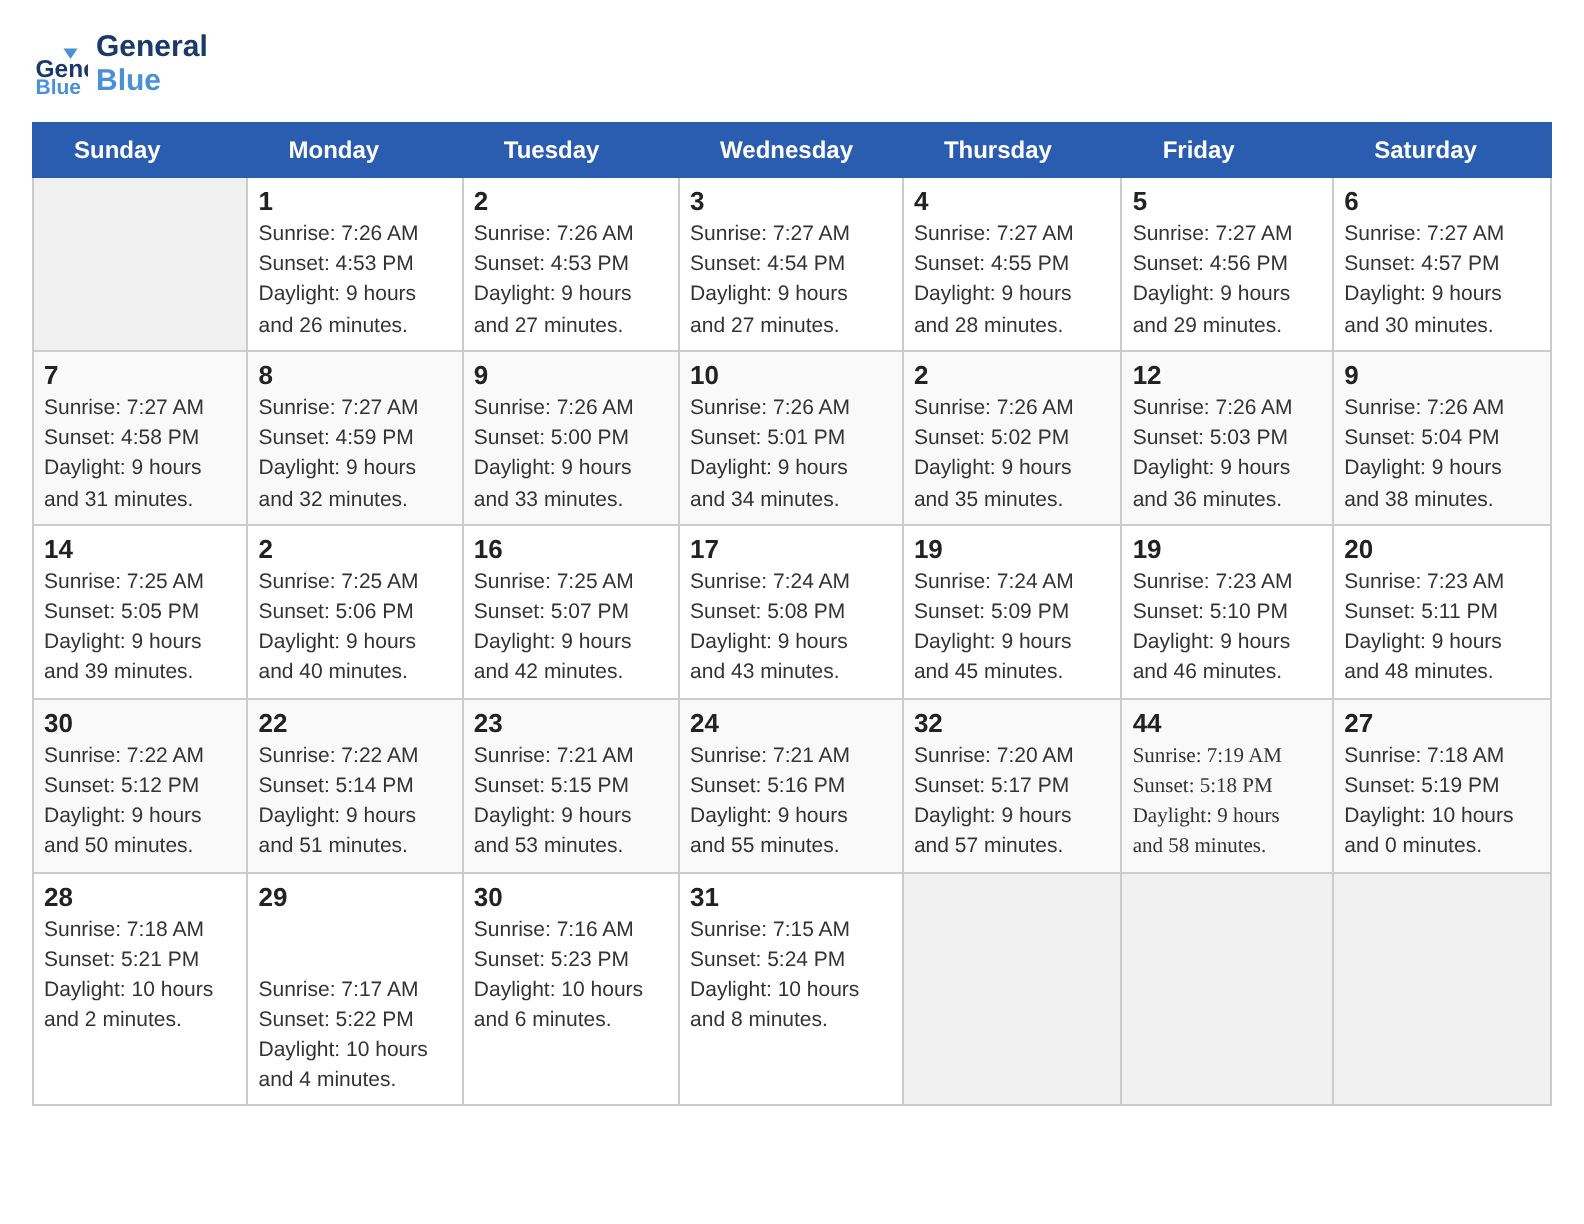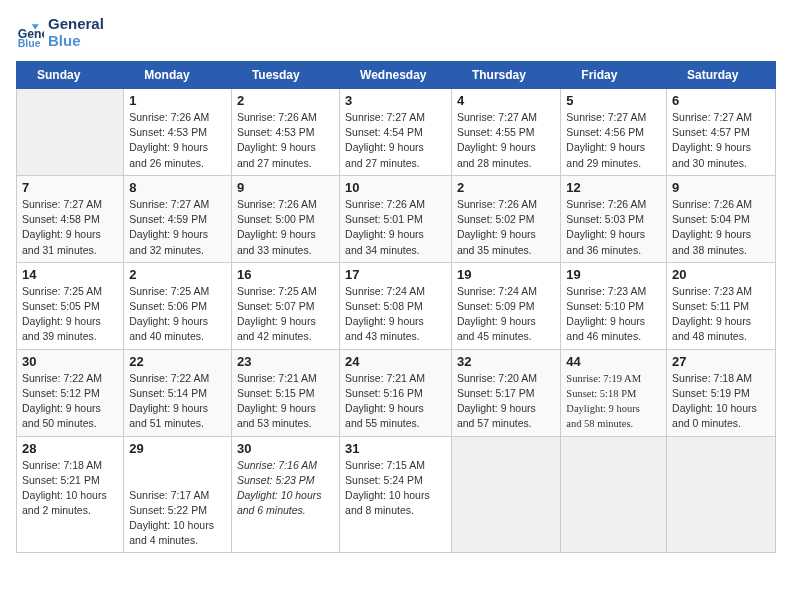--- a/index.html
+++ b/index.html
@@ -320,21 +320,21 @@
         </td>
         <td>
           <span class="day-number">29</span>
           <div class="day-info" style="white-space: pre-line; margin-top: 32px;">Sunrise: 7:17 AM
 Sunset: 5:22 PM
 Daylight: 10 hours
 and 4 minutes.</div>
         </td>
         <td>
           <span class="day-number">30</span>
-          <div class="day-info" style="white-space: pre-line; font-style: italic;">Sunrise: 7:16 AM
+          <div class="day-info" style="white-space: pre-line;">Sunrise: 7:16 AM
 Sunset: 5:23 PM
 Daylight: 10 hours
 and 6 minutes.</div>
         </td>
         <td>
           <span class="day-number">31</span>
           <div class="day-info" style="white-space: pre-line;">Sunrise: 7:15 AM
 Sunset: 5:24 PM
 Daylight: 10 hours
 and 8 minutes.</div>

